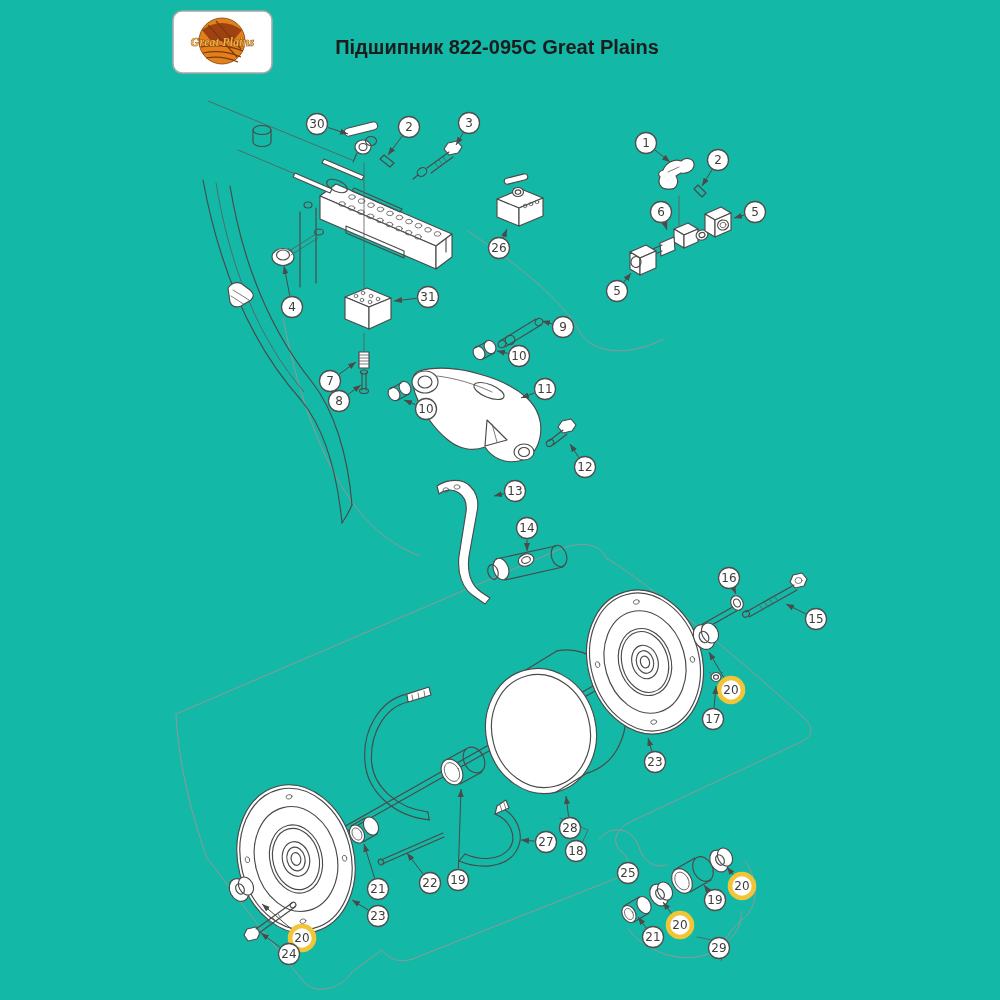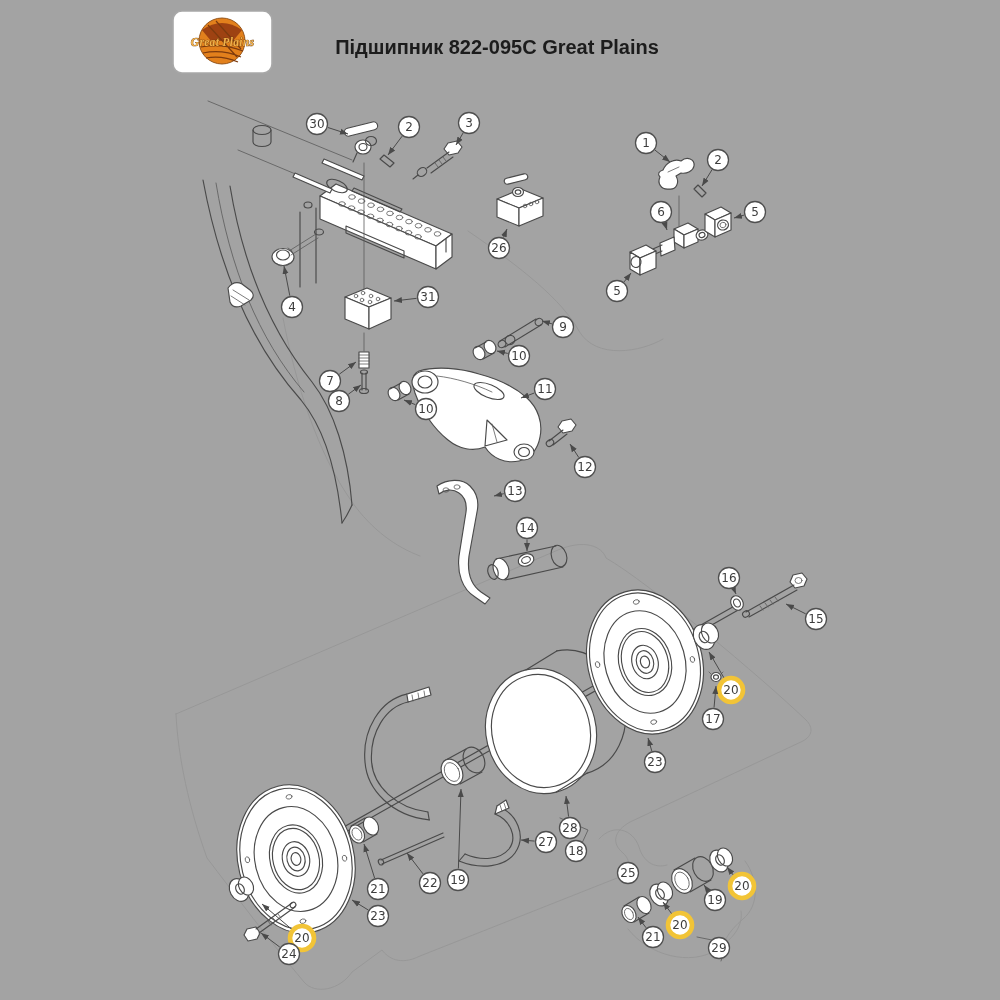--- a/index.html
+++ b/index.html
@@ -1,16 +1,16 @@
 <!DOCTYPE html>
 <html><head>
 <meta charset="utf-8">
 <style>
   html,body{margin:0;padding:0;background:#ffffff;}
-  .stage{position:relative;width:1000px;height:1000px;background:#a3a3a3;overflow:hidden;
+  .stage{position:relative;width:1000px;height:1000px;background:#14b8a6;overflow:hidden;
          font-family:"Liberation Sans",sans-serif;}
   svg{position:absolute;left:0;top:0;}
   .pt  {fill:none;stroke:#4a4a4a;stroke-width:1.15;stroke-linecap:round;stroke-linejoin:round;}
   .ptf {fill:#ffffff;stroke:#4a4a4a;stroke-width:1.15;stroke-linejoin:round;}
   .thin{fill:none;stroke:#5a5a5a;stroke-width:0.8;stroke-linecap:round;}
   .ghost{fill:none;stroke:#979797;stroke-width:0.95;stroke-linecap:round;}
   .callout-circle{fill:#ffffff;stroke:#4f4f4f;stroke-width:1.3;}
   .callout-circle.hl{stroke:#F2C437;stroke-width:4.6;}
   .callout-num{fill:#3d3d3d;font-family:"DejaVu Sans",sans-serif;font-size:12px;text-anchor:middle;}
   .leader{fill:none;stroke:#4a4a4a;stroke-width:1;}

